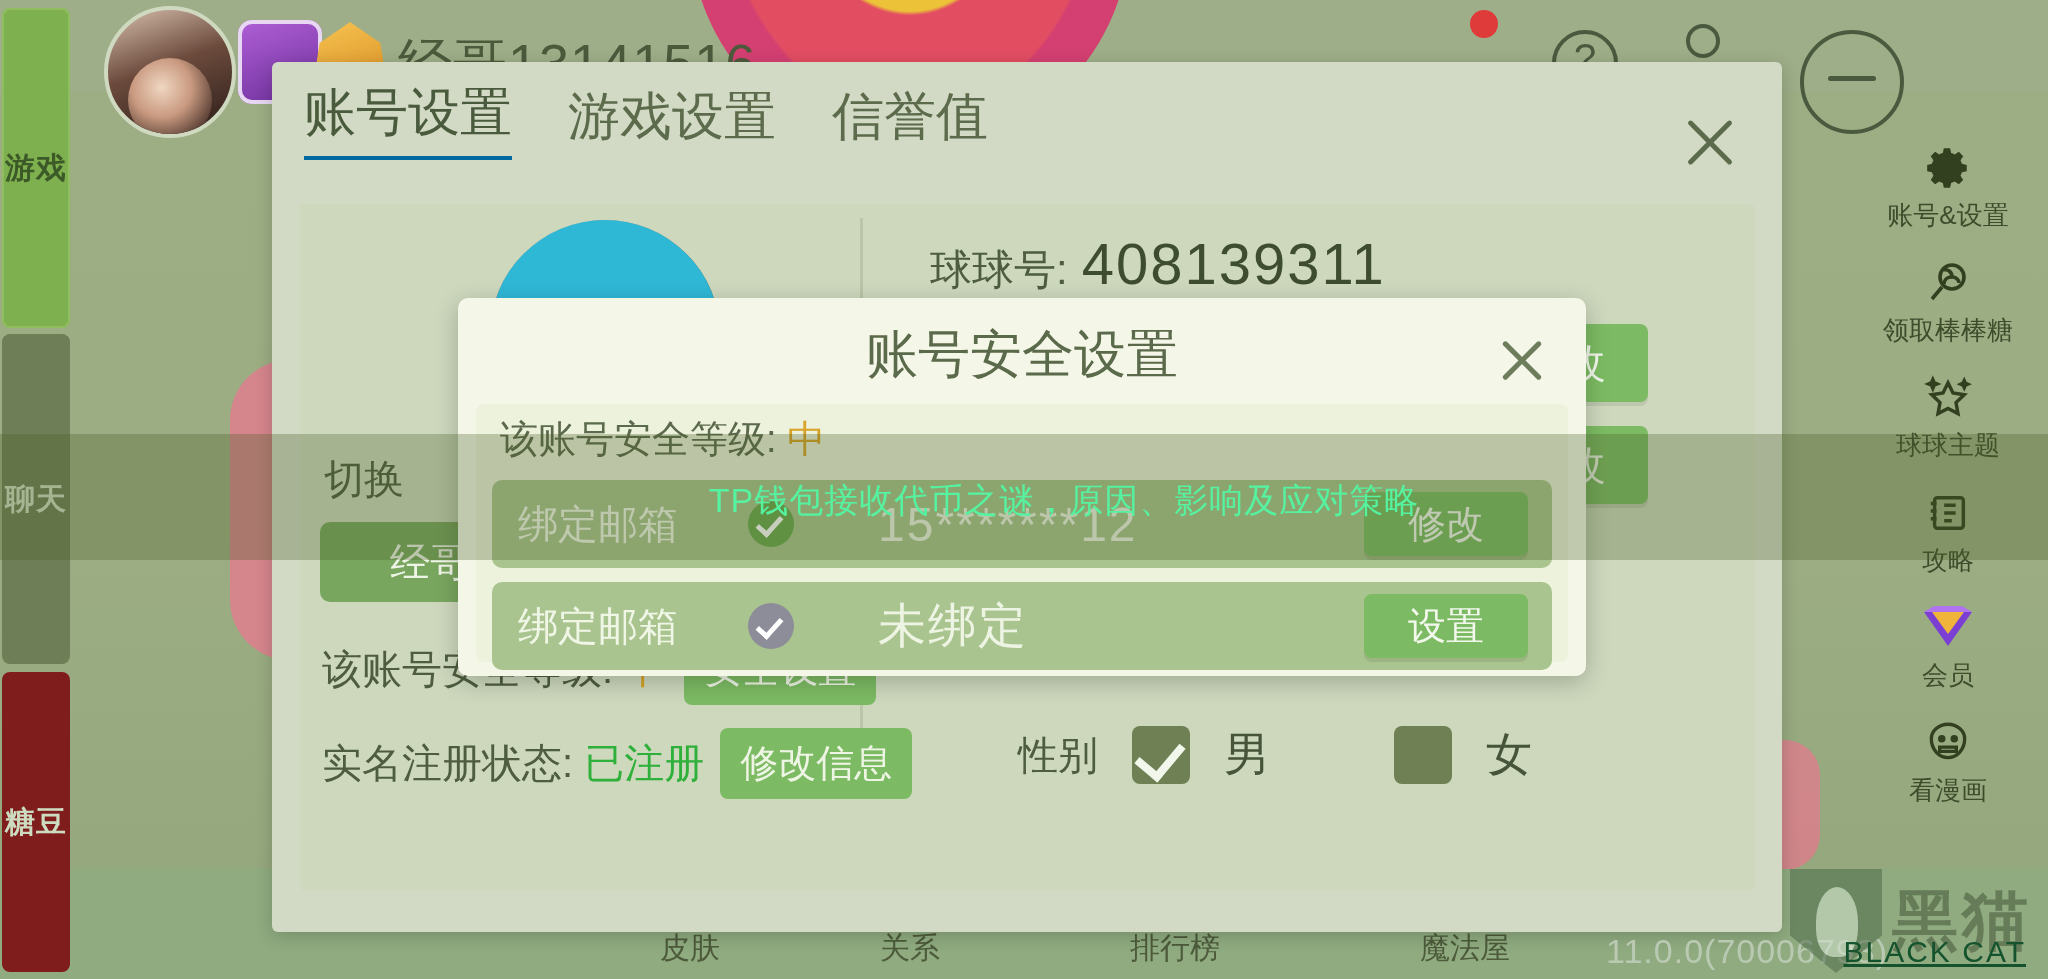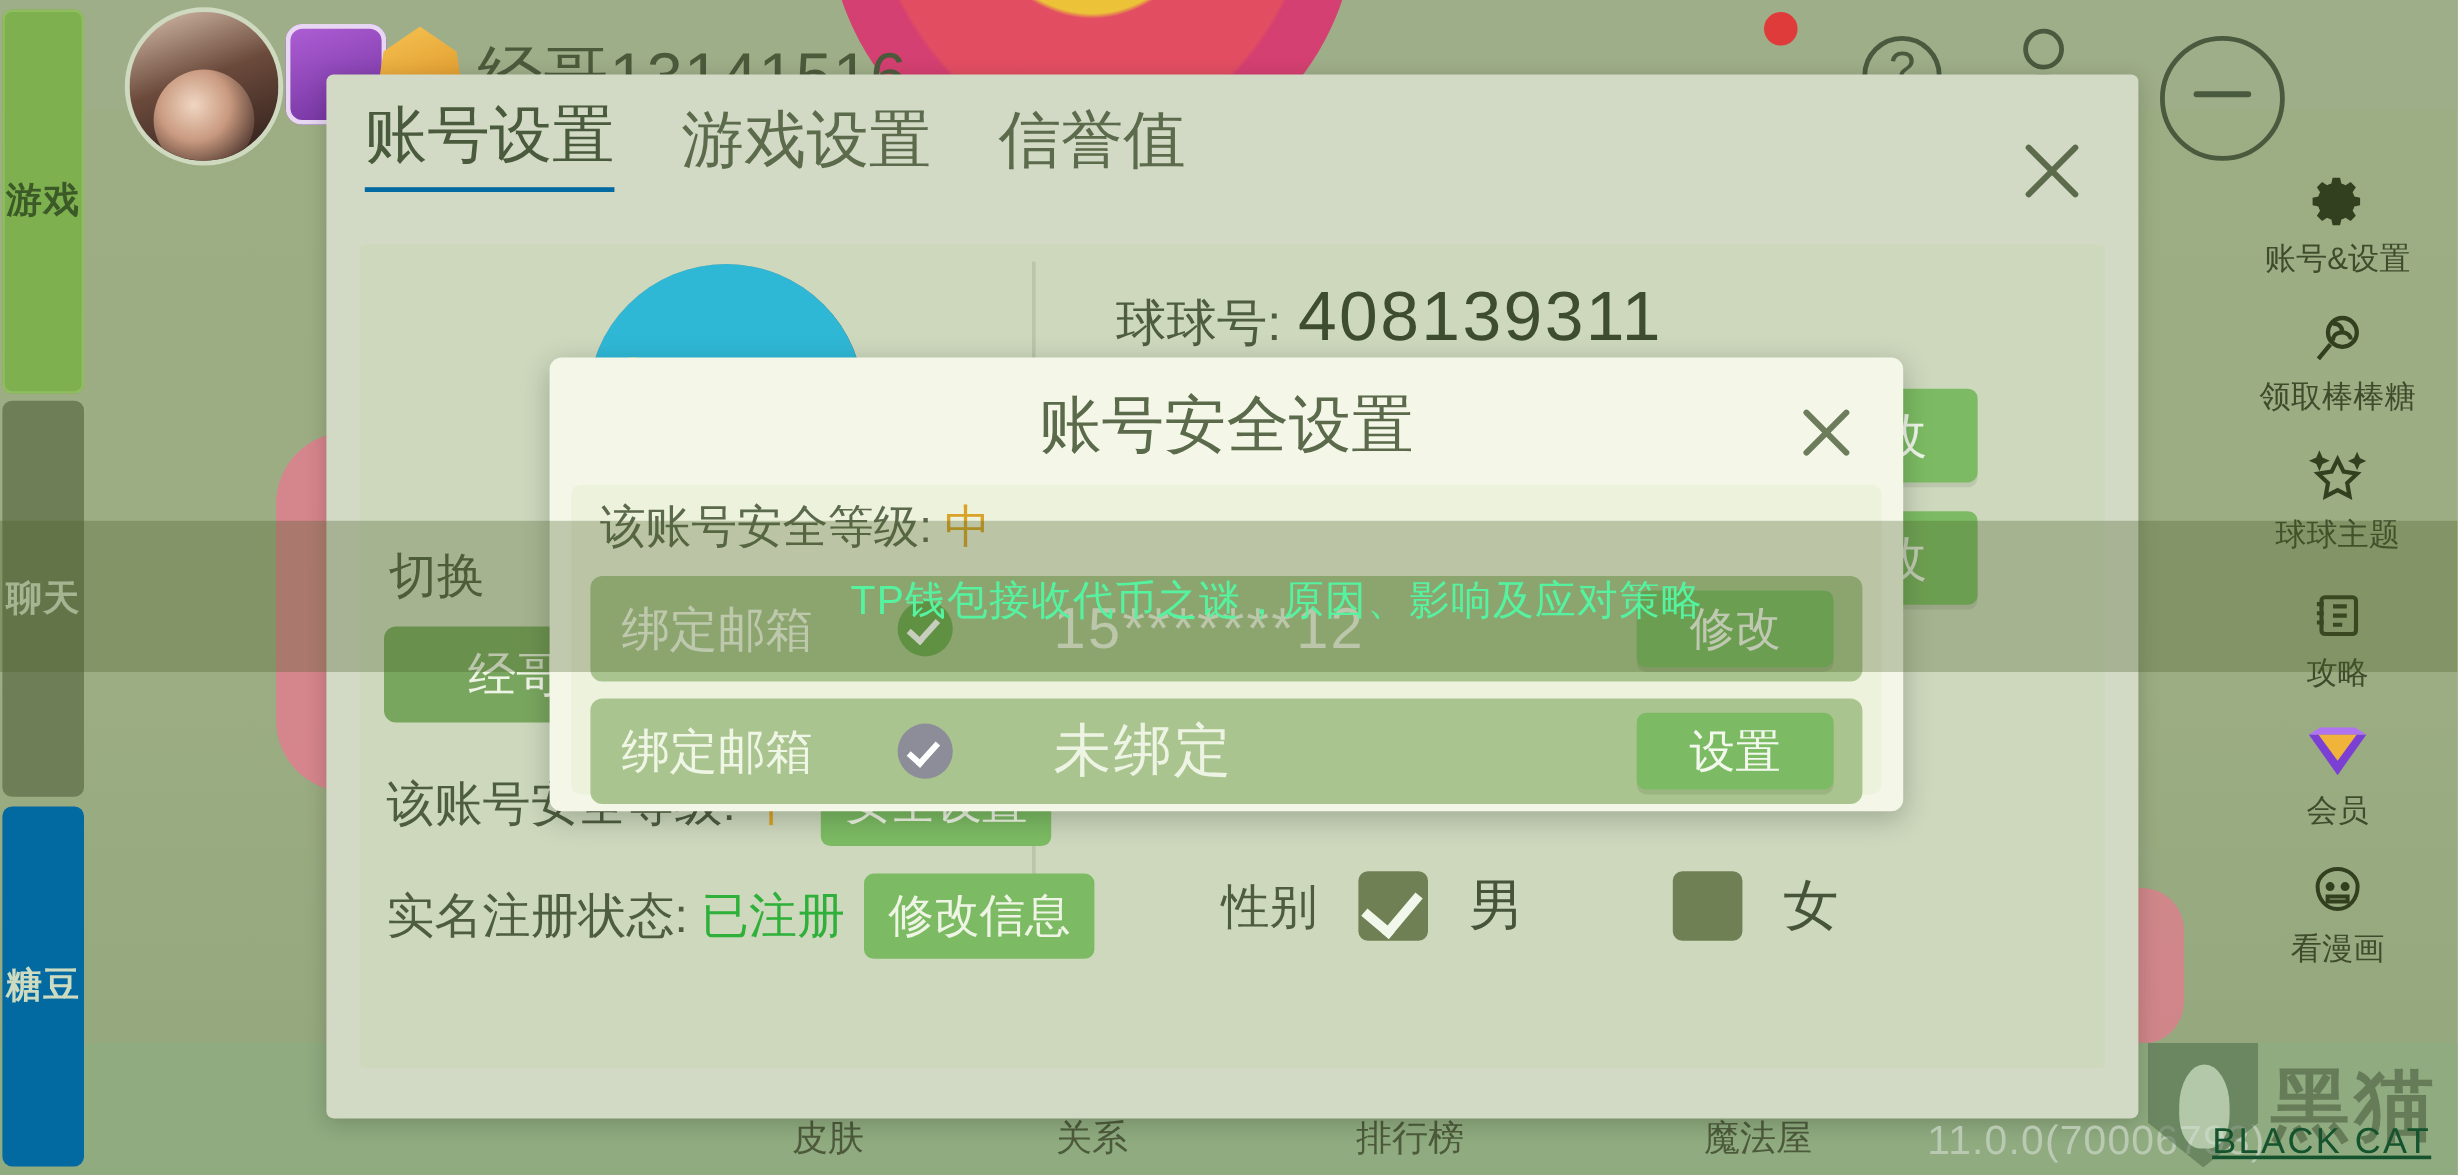--- a/index.html
+++ b/index.html
@@ -20,21 +20,21 @@
   .pinkblob{position:absolute;left:230px;top:360px;width:120px;height:300px;border-radius:60px;background:#e8788f;opacity:.75;}
   .pinkblob2{position:absolute;left:1750px;top:740px;width:70px;height:130px;border-radius:40px;background:#e8788f;opacity:.7;}
 
   
   #left-rail{position:absolute;left:0;top:0;width:72px;height:979px;}
   .rail-btn{position:absolute;left:2px;width:68px;border-radius:8px;display:flex;align-items:center;justify-content:center;
       color:#cddcc0;font-size:30px;line-height:34px;text-align:center;letter-spacing:1px;font-weight:bold;}
   .rail-btn span{display:block;}
   #rail-game{top:8px;height:320px;background:#7fb04f;color:#3c5a27;box-shadow:inset 0 0 0 2px #8fbd60;}
   #rail-chat{top:334px;height:330px;background:#6e7f57;}
-  #rail-candy{top:672px;height:300px;background:#0369a1;}
+  #rail-candy{top:672px;height:300px;background:#7f1d1d;}
 
   
   #avatar-top{position:absolute;left:104px;top:6px;width:124px;height:124px;border-radius:50%;overflow:hidden;
       background:linear-gradient(160deg,#d8c0ae 0%,#6b4a3c 45%,#2a1c18 100%);border:4px solid #cfd9bf;}
   #avatar-top::after{content:"";position:absolute;left:20px;top:48px;width:84px;height:84px;border-radius:50%;
       background:radial-gradient(circle at 40% 35%, #f0d6c2 0%, #c99a80 40%, #3a2620 85%);}
   #rank-badge{position:absolute;left:238px;top:20px;width:84px;height:84px;border-radius:14px;
       background:linear-gradient(160deg,#b05fd6,#6c2f9a);box-shadow:0 0 0 4px #e8d7f2 inset;}
   #crown-badge{position:absolute;left:312px;top:22px;width:76px;height:70px;
       background:linear-gradient(160deg,#f6c452,#d98d23);clip-path:polygon(10% 30%,50% 0%,90% 30%,100% 100%,0% 100%);}

